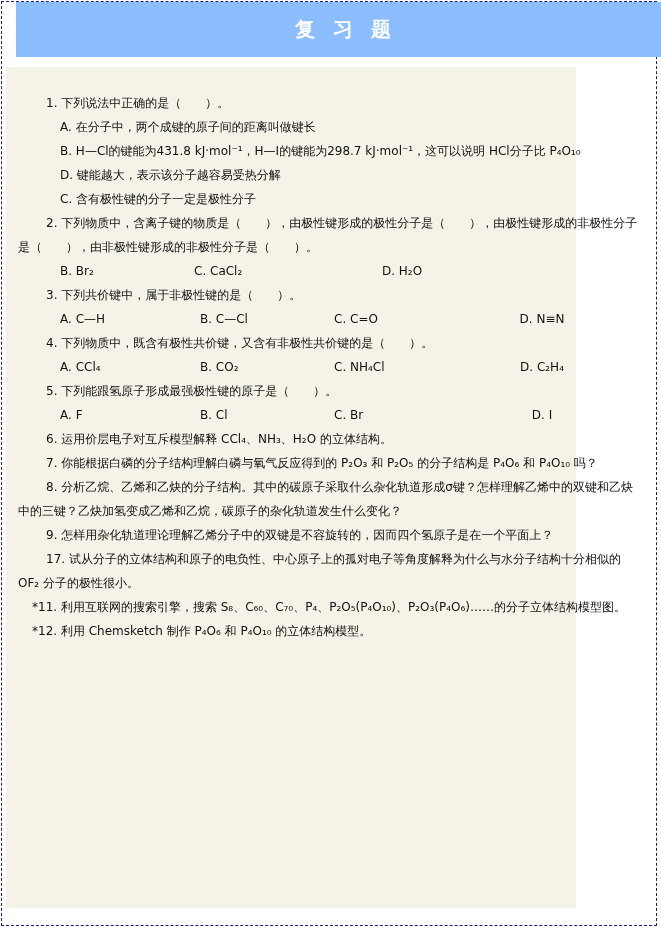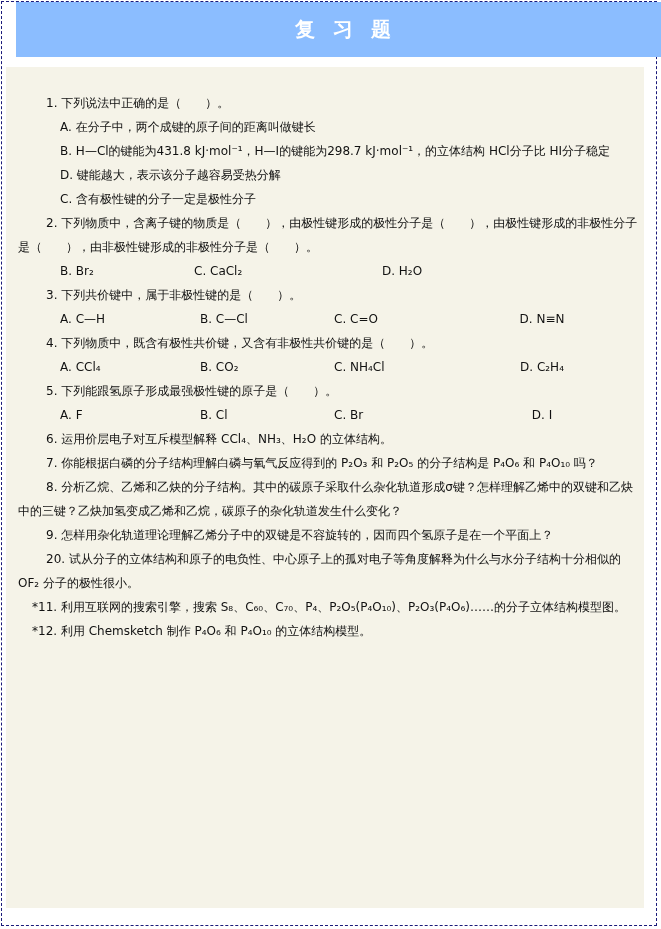--- a/index.html
+++ b/index.html
@@ -4,21 +4,21 @@
   <style>
     html, body { margin: 0; padding: 0; background: #ffffff; }
     body { width: 661px; height: 929px; position: relative; overflow: hidden;
            font-family: "DejaVu Sans", "Liberation Sans", sans-serif; color: #111; }
     .frame { position: absolute; left: 1px; top: 1px; width: 656px; height: 925px;
              border: 1px dashed #1a1a7a; box-sizing: border-box; }
     .header { position: absolute; left: 16px; top: 2px; width: 654px; height: 55px;
               background: #8bbdff; display: flex; align-items: center; justify-content: center; }
     .header .title { color: #ffffff; font-size: 20px; font-weight: bold; letter-spacing: 18px;
                      padding-left: 18px; }
-    .body-area { position: absolute; left: 6px; top: 67px; width: 638px; height: 841px;
+    .body-area { position: absolute; left: 6px; top: 67px; width: 570px; height: 841px;
                  background: #f5f3e8; }
     .content { position: absolute; left: 12px; top: 24px; width: 624px; font-size: 12px;
                line-height: 24px; }
     .p { margin: 0; }
     .indent { text-indent: 28px; }
     .opt { padding-left: 42px; }
     .options { display: flex; padding-left: 42px; }
     .options span { display: inline-block; }
     .options .c0 { width: 140px; }
     .options .c1 { width: 134px; }
@@ -33,21 +33,21 @@
 <div class="header">
   <span class="title">复习题</span>
 </div>
 
 <div class="body-area">
   <div class="content">
 
     <div>
       <p class="p indent"><span>1.</span> <span>下列说法中正确的是（　　）。</span></p>
       <p class="p opt">A. 在分子中，两个成键的原子间的距离叫做键长</p>
-      <p class="p indent" style="text-indent:42px">B. H—Cl的键能为431.8 kJ·mol⁻¹，H—I的键能为298.7 kJ·mol⁻¹，的立体结构 HCl分子比 HI分子稳定</p>
+      <p class="p indent" style="text-indent:42px">B. H—Cl的键能为431.8 kJ·mol⁻¹，H—I的键能为298.7 kJ·mol⁻¹，这可以说明 HCl分子比 P₄O₁₀</p>
       <p class="p opt">D. 键能越大，表示该分子越容易受热分解</p>
       <p class="p opt">C. 含有极性键的分子一定是极性分子</p>
     </div>
 
     <div>
       <p class="p indent"><span>2.</span> <span>下列物质中，含离子键的物质是（　　），由极性键形成的极性分子是（　　），由极性键形成的非极性分子是（　　），由非极性键形成的非极性分子是（　　）。</span></p>
       <div class="options">
         <span class="c1">B. Br₂</span>
         <span class="c2">C. CaCl₂</span>
         <span class="c3">D. H₂O</span>
@@ -81,18 +81,18 @@
         <span class="c1">B. Cl</span>
         <span class="c2">C. Br</span>
         <span class="c3">D. I</span>
       </div>
     </div>
 
     <p class="p indent"><span>6.</span> <span>运用价层电子对互斥模型解释 CCl₄、NH₃、H₂O 的立体结构。</span></p>
     <p class="p indent"><span>7.</span> <span>你能根据白磷的分子结构理解白磷与氧气反应得到的 P₂O₃ 和 P₂O₅ 的分子结构是 P₄O₆ 和 P₄O₁₀ 吗？</span></p>
     <p class="p indent"><span>8.</span> <span>分析乙烷、乙烯和乙炔的分子结构。其中的碳原子采取什么杂化轨道形成σ键？怎样理解乙烯中的双键和乙炔中的三键？乙炔加氢变成乙烯和乙烷，碳原子的杂化轨道发生什么变化？</span></p>
     <p class="p indent"><span>9.</span> <span>怎样用杂化轨道理论理解乙烯分子中的双键是不容旋转的，因而四个氢原子是在一个平面上？</span></p>
-    <p class="p indent"><span>20.</span> <span>试从分子的立体结构和原子的电负性、中心原子上的孤对电子等角度解释为什么与水分子结构十分相似的 OF₂ 分子的极性很小。</span></p>
+    <p class="p indent"><span>17.</span> <span>试从分子的立体结构和原子的电负性、中心原子上的孤对电子等角度解释为什么与水分子结构十分相似的 OF₂ 分子的极性很小。</span></p>
     <p class="p indent" style="text-indent:14px"><span>*11.</span> <span>利用互联网的搜索引擎，搜索 S₈、C₆₀、C₇₀、P₄、P₂O₅(P₄O₁₀)、P₂O₃(P₄O₆)……的分子立体结构模型图。</span></p>
     <p class="p indent" style="text-indent:14px"><span>*12.</span> <span>利用 Chemsketch 制作 P₄O₆ 和 P₄O₁₀ 的立体结构模型。</span></p>
 
   </div>
 </div>
 
 </body></html>

